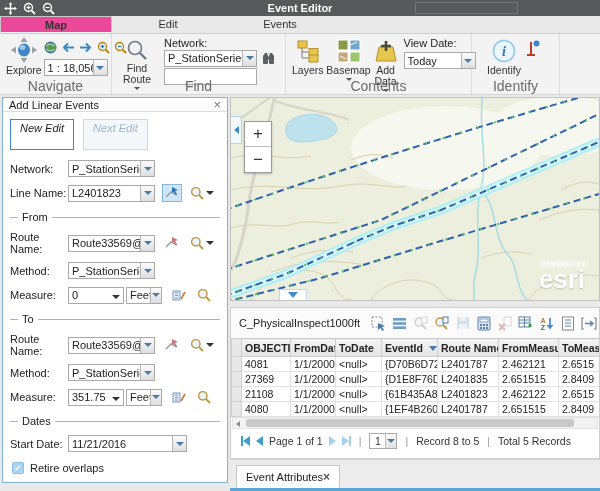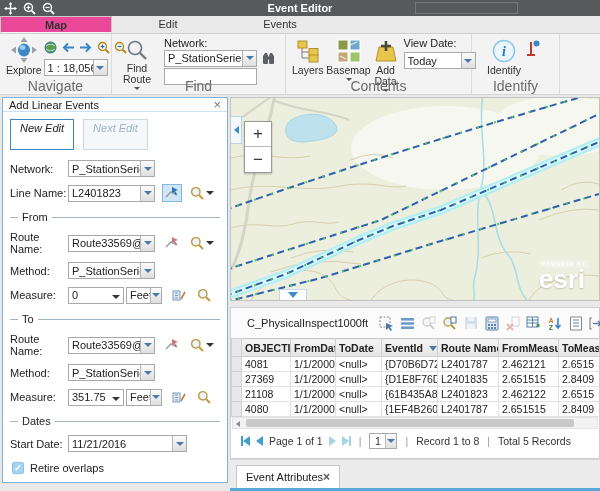--- a/index.html
+++ b/index.html
@@ -65,21 +65,21 @@
   .collapse-left { position:absolute; left:0; top:18px; width:11px; height:28px; background:#f3f8fc; border:1px solid #b9d4ea; border-left:none; display:flex; align-items:center; justify-content:center; }
   .tri.left { border-top:4px solid transparent; border-bottom:4px solid transparent; border-right:5px solid #3f8cc8; }
   .collapse-bottom { position:absolute; left:48px; bottom:0; width:28px; height:11px; background:#fff; border:1px solid #c2d8ea; border-bottom:none; display:flex; align-items:center; justify-content:center; }
   .tri.down.blue { border-left:5px solid transparent; border-right:5px solid transparent; border-top:6px solid #3f8cc8; }
   .esri { position:absolute; right:10px; bottom:10px; text-align:left; color:#fff; }
   .esri .pb { font-size:5px; letter-spacing:1px; font-weight:bold; background:rgba(255,255,255,.25); padding:1px 3px; display:inline-block; }
   .esri .es { font-size:26px; font-weight:bold; line-height:22px; text-shadow:0 1px 2px rgba(0,0,0,.2); }
 
   
   .tablepanel { position:absolute; left:0; top:212px; width:370px; height:152px; background:#fff; border:1px solid #cfcfcf; }
-  .ttoolbar { height:30px; display:flex; align-items:center; padding:0 4px 0 16px; background:#fbfbfb; }
+  .ttoolbar { height:30px; display:flex; align-items:center; padding:0 4px 0 8px; background:#fbfbfb; }
   .ttitle { font-size:11px; color:#222; margin-right:8px; white-space:nowrap; }
   .ticon { width:21px; height:18px; display:flex; align-items:center; justify-content:center; flex:none; }
   .ticon.dis { opacity:.4; }
   table.grid { border-collapse:collapse; table-layout:fixed; width:429px; font-size:10.5px; }
   table.grid th { background:linear-gradient(#f4f4f4,#e4e4e4); border:1px solid #d0d0d0; border-top:1px solid #c8c8c8; font-weight:bold; color:#222; text-align:left; padding:2px 3px; height:18px; white-space:nowrap; overflow:hidden; }
   table.grid td { border:1px solid #e2e2e2; padding:1px 3px; height:14px; white-space:nowrap; overflow:hidden; color:#222; }
   table.grid .gut { background:#e8e8e8; border:1px solid #d0d0d0; padding:0; }
   .gridwrap { height:79px; overflow:hidden; }
   .sortarw { display:inline-block; width:0; height:0; border-left:4px solid transparent; border-right:4px solid transparent; border-top:5px solid #4a7aa8; margin-left:6px; vertical-align:middle; }
   .hscroll { height:12px; margin:0 1px; background:#f2f2f2; border:1px solid #e3e3e3; position:relative; }
@@ -731,21 +731,21 @@
             <span class="pbar lt"></span>
           </span>
         <span class="psep">|</span>
         <span class="pagedd">
           <span class="val">1</span>
           <span class="arw">
               <span class="tri down"></span>
             </span>
         </span>
         <span class="psep">|</span>
-        <span>Record 1 to 8</span>
+        <span>Record 8 to 5</span>
         <span class="psep">|</span>
         <span>Total 5 Records</span>
       </div>
     </div>
 
     <div class="tabbar">
       <div class="bline"></div>
       <div class="btab">
         <span class="bl">Event Attributes</span>
         <span class="bx">×</span>

